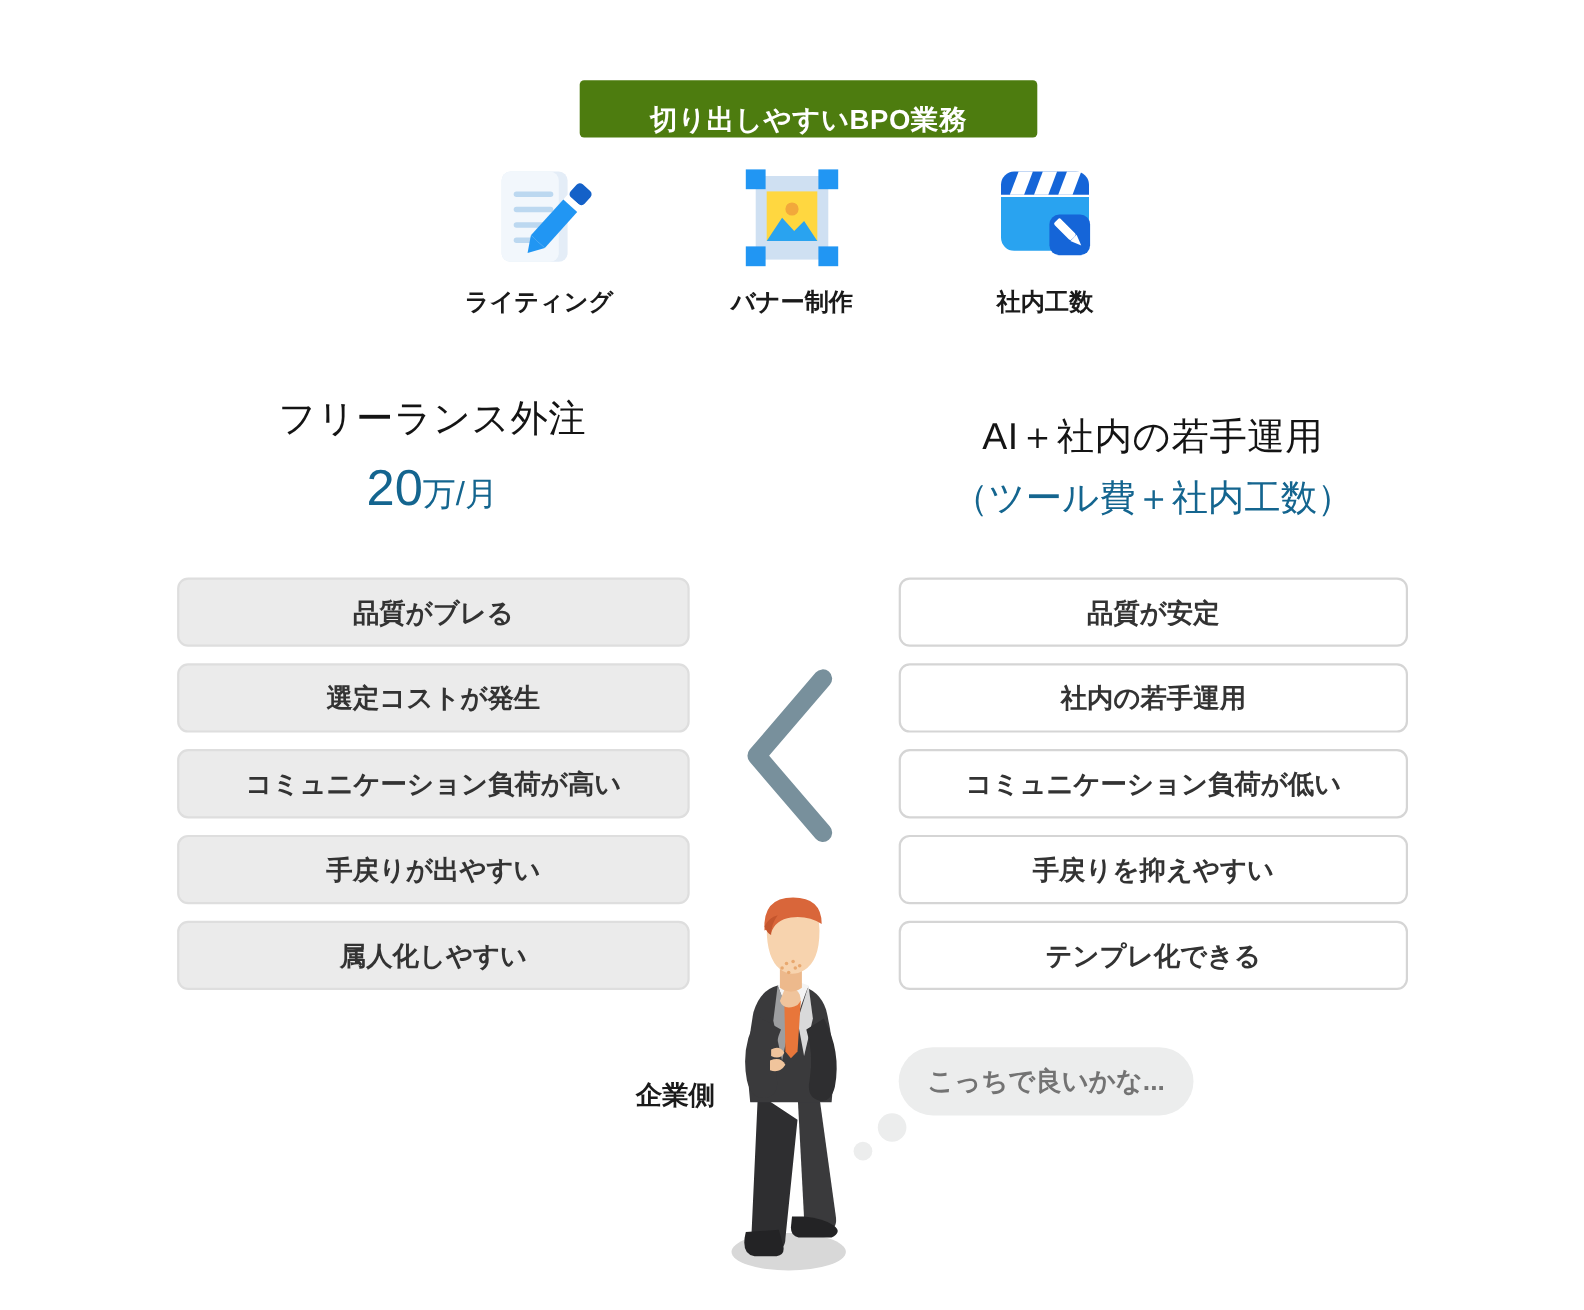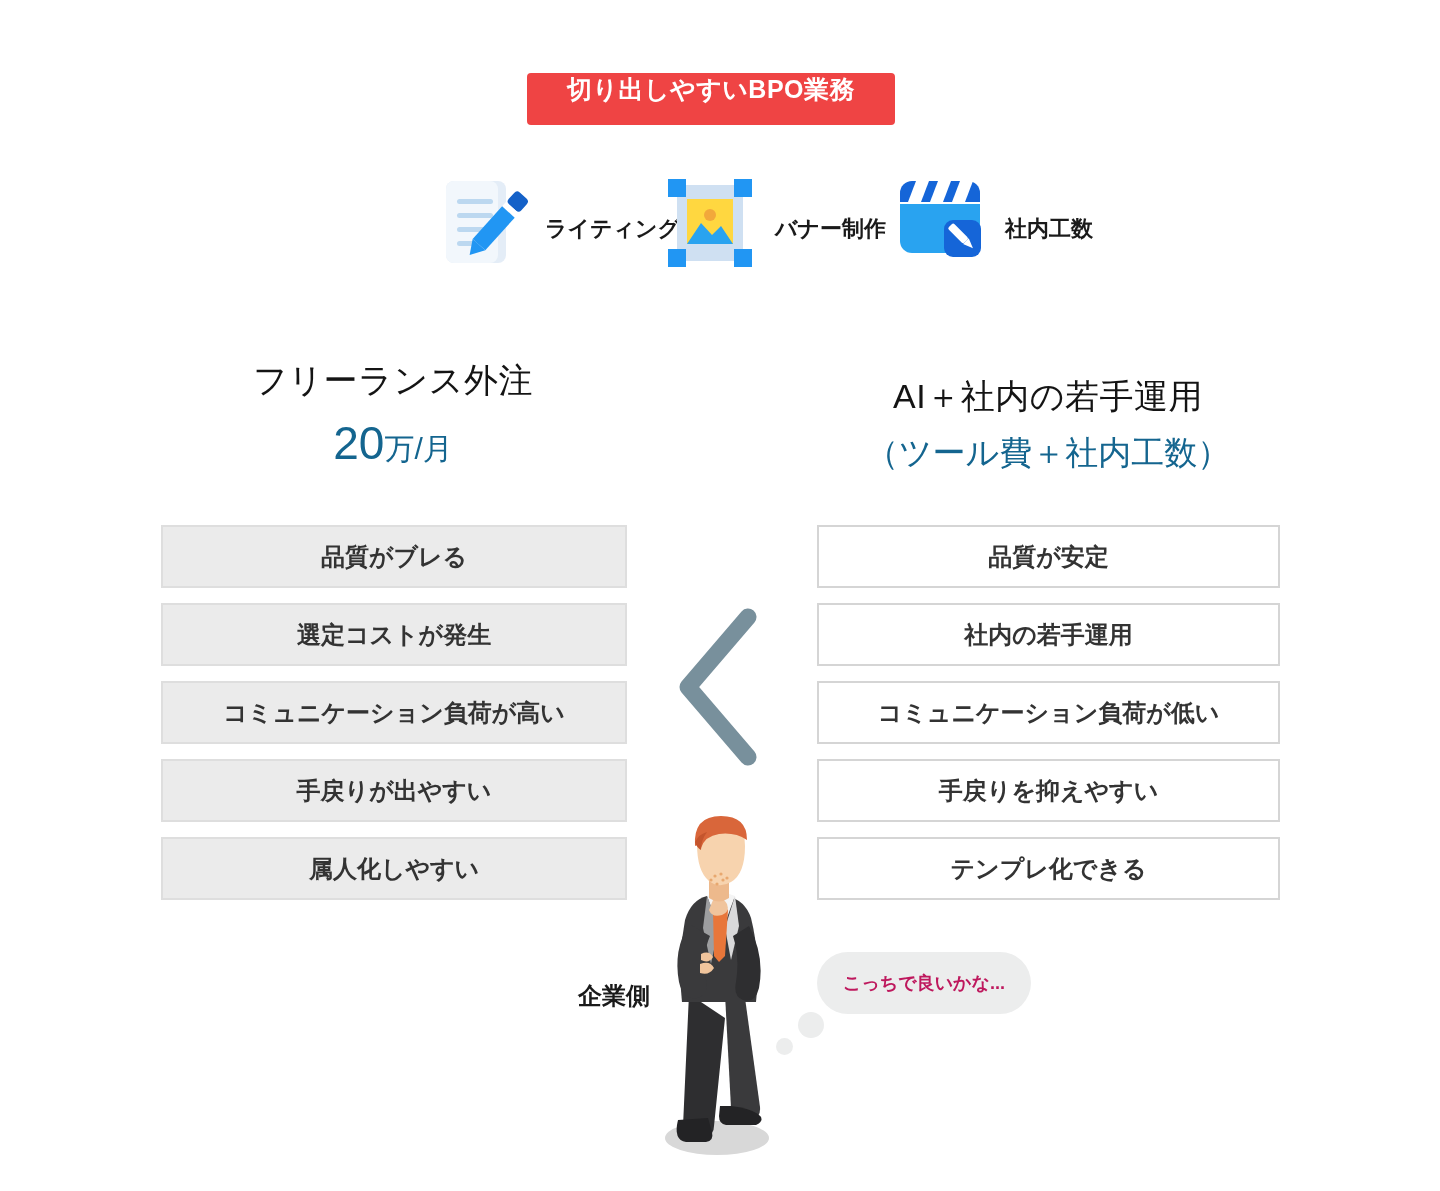--- a/index.html
+++ b/index.html
@@ -19,26 +19,26 @@
     margin: 0 auto;
     background: #ffffff;
     overflow: hidden;
   }
 
   
   .banner {
     position: absolute;
     left: 527px;
     top: 73px;
-    width: 368px;
+    width: 416px;
     height: 52px;
-    background: #ef4444;
+    background: #4d7c0f;
     border-radius: 4px;
     display: flex;
-    align-items: flex-start;
+    align-items: flex-end;
     justify-content: center;
   }
   .banner-label {
     color: #ffffff;
     font-size: 25px;
     font-weight: 700;
     letter-spacing: 0.5px;
     white-space: nowrap;
   }
 
@@ -49,23 +49,22 @@
     top: 148px;
     width: 630px;
     height: 150px;
     display: flex;
     justify-content: center;
     gap: 110px;
   }
   .icon-cell {
     width: 120px;
     display: flex;
-    flex-direction: row;
+    flex-direction: column;
     align-items: center;
-    gap: 15px;
   }
   .icon-art {
     width: 100px;
     height: 100px;
     display: block;
   }
   .icon-caption {
     margin-top: 12px;
     font-size: 22px;
     font-weight: 700;
@@ -113,21 +112,21 @@
     position: absolute;
     display: flex;
     flex-direction: column;
     gap: 15px;
   }
   .list.left  { left: 161px; top: 525px; width: 466px; }
   .list.right { left: 817px; top: 525px; width: 463px; }
 
   .chip {
     height: 63px;
-    border-radius: 0;
+    border-radius: 10px;
     display: flex;
     align-items: center;
     justify-content: center;
     box-sizing: border-box;
     font-size: 24px;
     font-weight: 700;
     color: #333333;
     white-space: nowrap;
   }
   .chip.neg {
@@ -173,23 +172,23 @@
     top: 952px;
     height: 62px;
     padding: 0 26px;
     background: #eceded;
     border-radius: 31px;
     display: flex;
     align-items: center;
     justify-content: center;
   }
   .bubble-text {
-    font-size: 18px;
-    font-weight: 700;
-    color: #be185d;
+    font-size: 24px;
+    font-weight: 700;
+    color: #737373;
     white-space: nowrap;
   }
   .bubble-dot {
     position: absolute;
     background: #eceded;
     border-radius: 50%;
   }
   .bubble-dot.d1 { left: 798px; top: 1012px; width: 26px; height: 26px; }
   .bubble-dot.d2 { left: 776px; top: 1038px; width: 17px; height: 17px; }
 </style>

